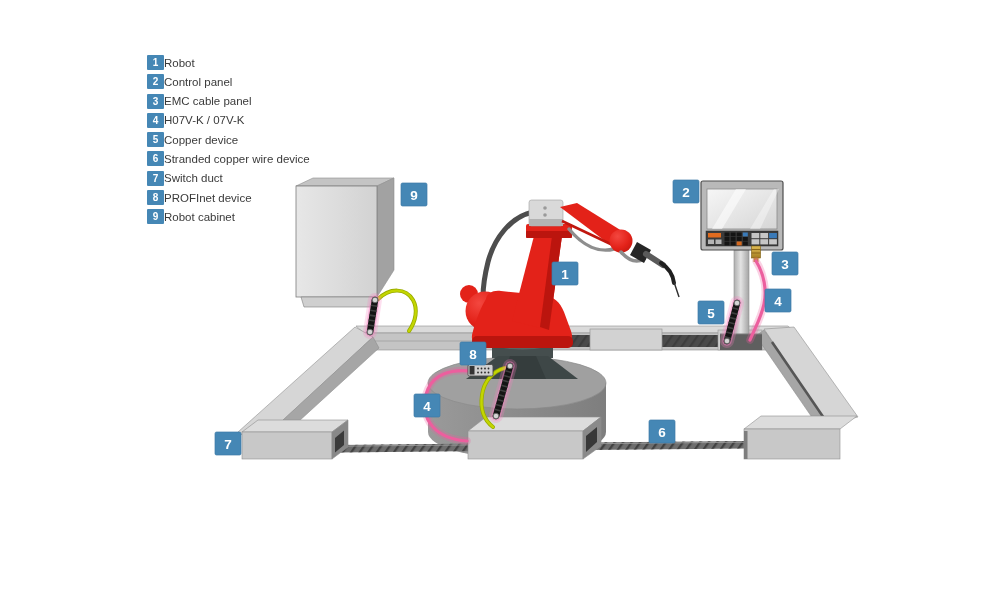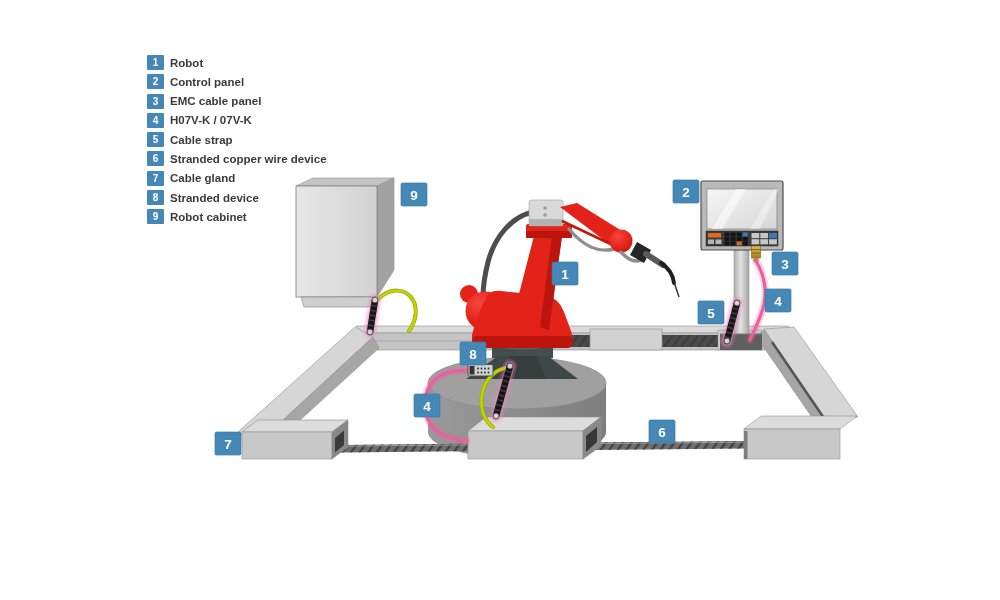--- a/index.html
+++ b/index.html
@@ -9,21 +9,21 @@
   }
   *{margin:0;padding:0;box-sizing:border-box}
   html,body{width:1000px;height:600px;background:#ffffff;overflow:hidden;
     font-family:"Liberation Sans",sans-serif;}
   .stage{position:relative;width:1000px;height:600px;background:#fff;}
   .legend{position:absolute;left:147px;top:55px;display:flex;flex-direction:column;gap:4.3px;}
   .lrow{display:flex;align-items:center;height:15px;}
   .lbadge{display:inline-block;width:17px;height:15px;background:var(--badge-blue);
     color:#fff;font-size:10px;font-weight:bold;line-height:15px;text-align:center;
     border-radius:1px;flex:0 0 auto;}
-  .llabel{margin-left:6px;font-size:11.5px;color:var(--legend-text);white-space:nowrap;font-weight:bold;}
+  .llabel{margin-left:0;font-size:11.5px;color:var(--legend-text);white-space:nowrap;}
   svg{position:absolute;left:0;top:0;}
   svg text{font-family:"Liberation Sans",sans-serif;}
   .badge-rect{fill:var(--badge-blue);stroke:#3d7aa6;stroke-width:.7;}
   .badge-num{fill:#fff;font-size:13.5px;font-weight:bold;text-anchor:middle;}
   .red{fill:var(--robot-red);}
   .redd{fill:var(--robot-red-dark);}
   .pink{stroke:var(--cable-pink);stroke-width:3.2;fill:none;stroke-linecap:round;}
   .pinkglow{stroke:rgba(236,95,158,.28);stroke-width:7.5;fill:none;stroke-linecap:round;}
   .ygd{stroke:var(--wire-green-dark);stroke-width:4;fill:none;stroke-linecap:round;}
   .yg{stroke:var(--wire-green);stroke-width:2.4;fill:none;stroke-linecap:round;}
@@ -50,33 +50,33 @@
     <div class="lrow">
         <span class="lbadge">3</span>
         <span class="llabel">EMC cable panel</span>
       </div>
     <div class="lrow">
         <span class="lbadge">4</span>
         <span class="llabel">H07V-K / 07V-K</span>
       </div>
     <div class="lrow">
         <span class="lbadge">5</span>
-        <span class="llabel">Cable strap</span>
+        <span class="llabel">Copper device</span>
       </div>
     <div class="lrow">
         <span class="lbadge">6</span>
         <span class="llabel">Stranded copper wire device</span>
       </div>
     <div class="lrow">
         <span class="lbadge">7</span>
-        <span class="llabel">Cable gland</span>
+        <span class="llabel">Switch duct</span>
       </div>
     <div class="lrow">
         <span class="lbadge">8</span>
-        <span class="llabel">Stranded device</span>
+        <span class="llabel">PROFInet device</span>
       </div>
     <div class="lrow">
         <span class="lbadge">9</span>
         <span class="llabel">Robot cabinet</span>
       </div>
   </div>
 
   <svg width="1000" height="600" viewBox="0 0 1000 600">
     <defs>
       <pattern id="braid" patternUnits="userSpaceOnUse" width="7" height="7" patternTransform="rotate(35)">

